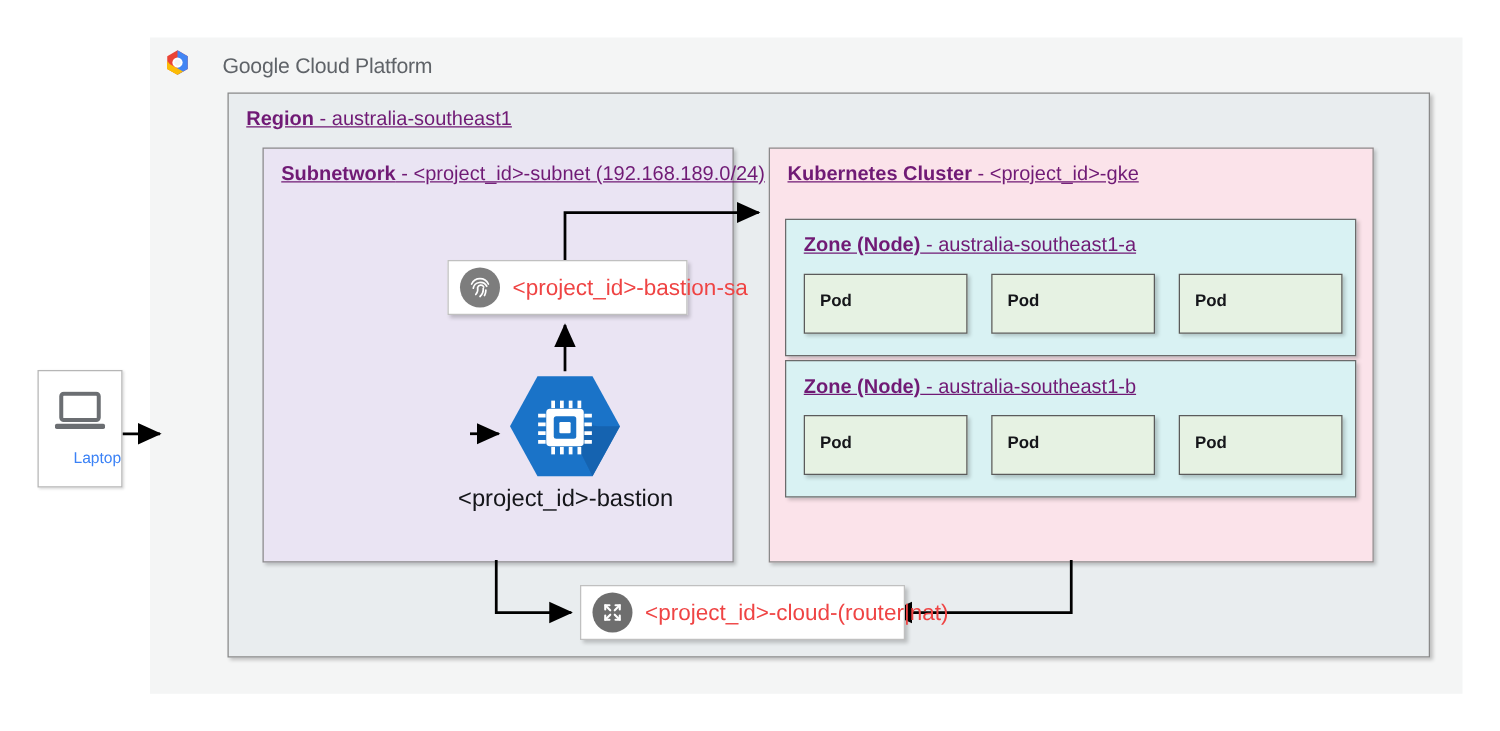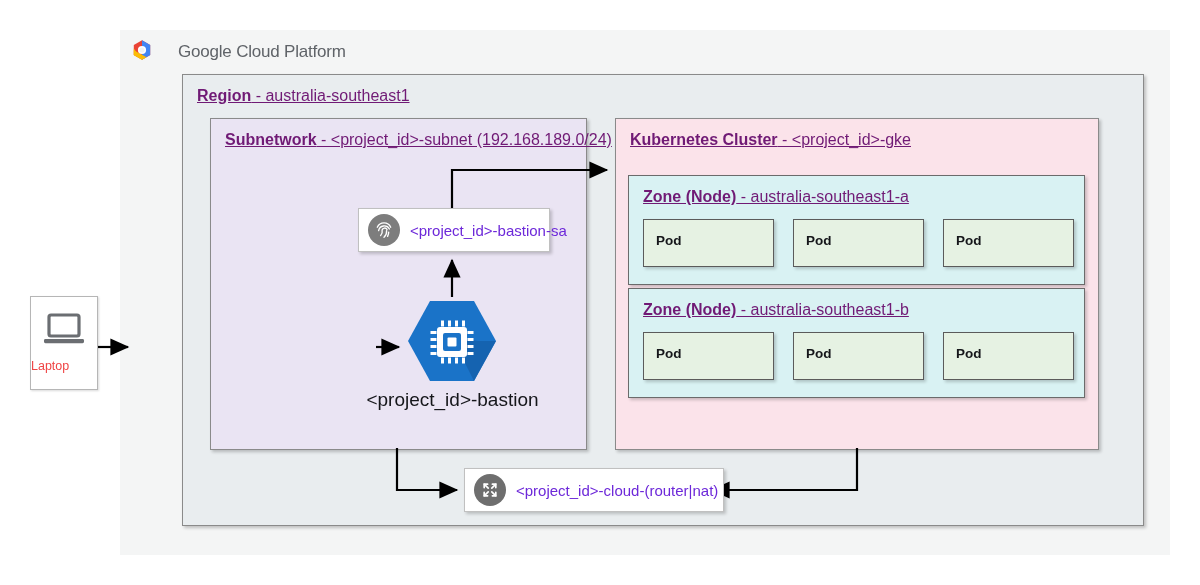--- a/index.html
+++ b/index.html
@@ -112,23 +112,23 @@
     box-shadow: 1px 1px 2px rgba(0,0,0,0.15);
   }
   #laptop-node .laptop-glyph {
     position: absolute;
     left: 50%; top: 16px;
     transform: translateX(-50%);
   }
   #laptop-node .laptop-label {
     position: absolute;
     left: 0; right: 0; top: 62px;
-    text-align: left;
+    text-align: right;
     font-size: 12.5px;
-    color: #ef4444;
+    color: #3b82f6;
   }
 
   
   .chip-node {
     position: absolute;
     display: flex;
     align-items: center;
     background: #ffffff;
     border: 1px solid #c0c0c0;
     box-shadow: 2px 2px 3px rgba(0,0,0,0.20);
@@ -139,22 +139,22 @@
     flex: 0 0 auto;
     width: 32px; height: 32px;
     border-radius: 50%;
     background: #616161;
     display: flex;
     align-items: center;
     justify-content: center;
     margin-right: 10px;
   }
   .chip-node .chip-label {
-    font-size: 15px;
-    color: #6d28d9;
+    font-size: 18px;
+    color: #ef4444;
     white-space: nowrap;
   }
   #firewall-node { left: 135px; top: 325px; width: 240px; height: 44px; }
   #bastion-sa-node { left: 358px; top: 208px; width: 192px; height: 44px; }
   #cloud-router-node { left: 464px; top: 468px; width: 260px; height: 44px; }
 
   
   #bastion-vm {
     position: absolute;
     left: 404px; top: 297px;

